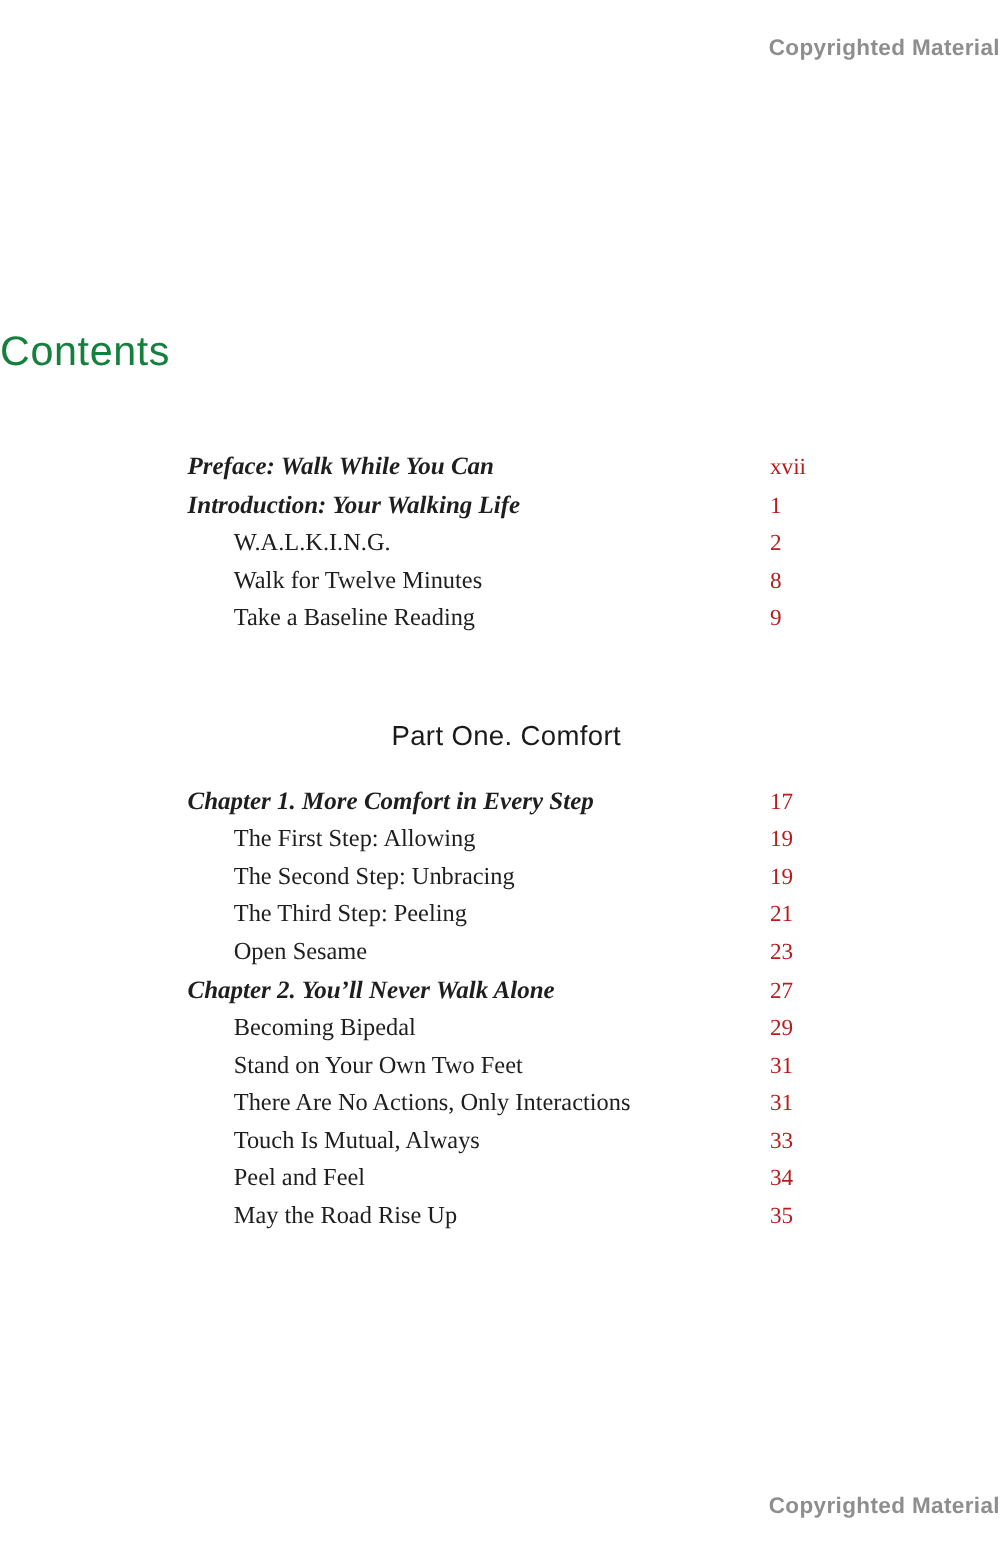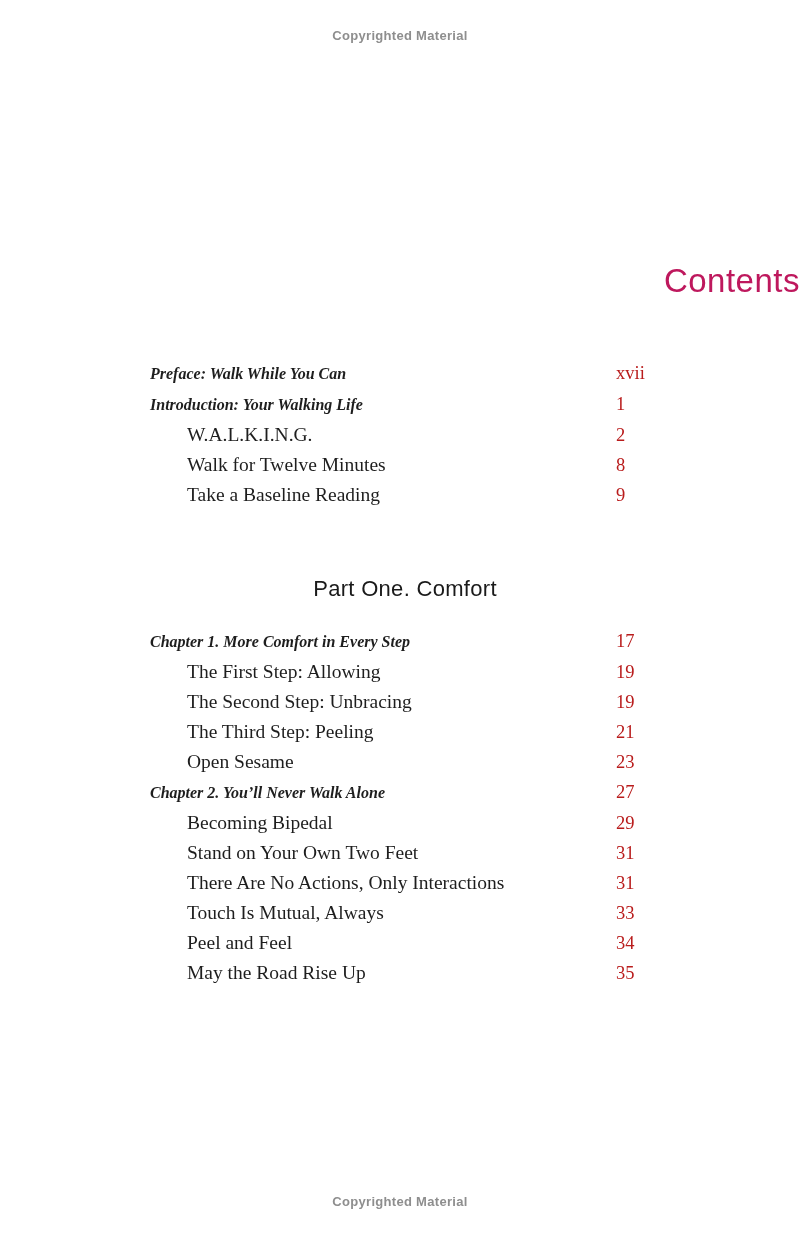--- a/index.html
+++ b/index.html
@@ -7,40 +7,40 @@
   body {
     position: relative;
     width: 800px;
     height: 1236px;
     overflow: hidden;
     font-family: "Liberation Serif", serif;
     color: #1e1e1e;
   }
   .notice {
     width: 100%;
-    text-align: center;
+    text-align: right;
     font-family: "Liberation Sans", sans-serif;
-    font-size: 13px;
+    font-size: 18px;
     font-weight: bold;
     letter-spacing: 0.3px;
     color: #8e8e8e;
   }
   .notice-top { position: absolute; top: 28px; left: 0; }
   .notice-bottom { position: absolute; top: 1194px; left: 0; }
   .page-title {
     position: absolute;
     top: 262px;
     left: 0;
     width: 100%;
-    text-align: right;
+    text-align: left;
     font-family: "Liberation Sans", sans-serif;
     font-weight: 500;
     font-size: 33px;
     letter-spacing: 0.5px;
-    color: #be185d;
+    color: #15803d;
   }
   .toc {
     position: absolute;
     top: 358px;
     left: 150px;
     width: 510px;
   }
   .toc-block { }
   .toc-block:first-child { margin-top: 0; }
   .part-heading {
@@ -63,21 +63,21 @@
     flex: 0 0 auto;
     min-width: 44px;
     font-style: normal;
     font-weight: normal;
     font-size: 18.5px;
     color: #b91c1c;
   }
   .toc-row.chapter .label {
     font-style: italic;
     font-weight: bold;
-    font-size: 16px;
+    font-size: 20px;
   }
   .toc-row.sub .label {
     padding-left: 37px;
     font-size: 19.5px;
   }
 </style>
 </head>
 <body>
 
 <div class="notice notice-top">Copyrighted Material</div>

